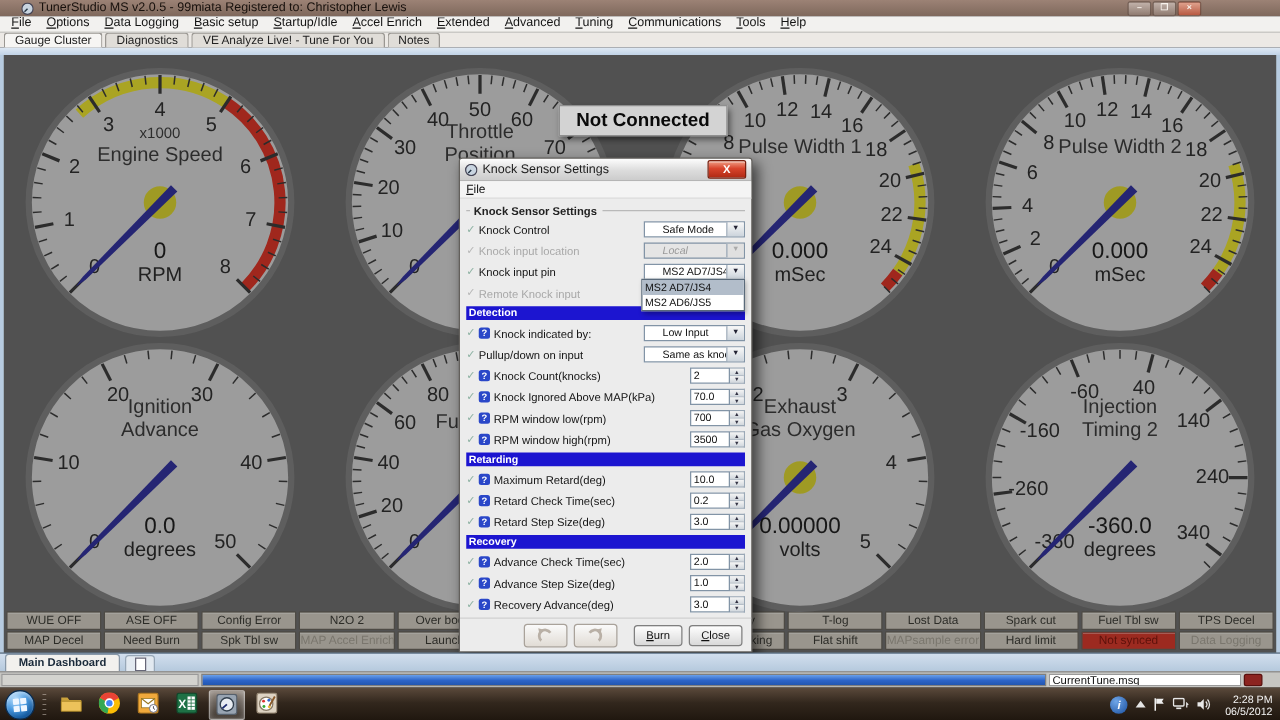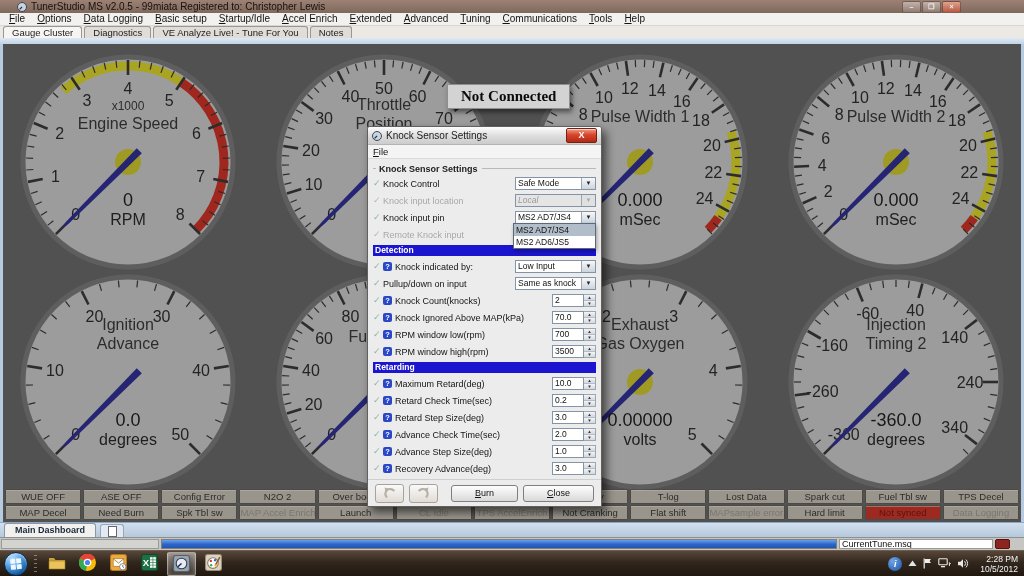--- a/index.html
+++ b/index.html
@@ -30,21 +30,21 @@
   #indicators{position:absolute;left:0;right:0;bottom:0;display:grid;grid-template-columns:repeat(13,1fr);
               gap:1px 2px;padding:2px 2px;z-index:1;}
   .ind{height:13px;line-height:13px;text-align:center;font-size:9.5px;color:#3a3a34;background:#cfcabf;
        border:1px solid #67635b;border-radius:1px;box-shadow:inset 0 1px 0 rgba(255,255,255,.45);
        white-space:nowrap;overflow:hidden;}
   .ind.dim{color:#a5a094;}
   .ind.alert{background:#d4382a;color:#7c150c;}
   #dim{position:absolute;inset:0;background:rgba(8,8,8,.27);z-index:5;}
   #not-connected{position:absolute;left:444px;top:40px;z-index:10;background:#d3d3d3;border:1px solid #8f8f8f;
                  padding:3px 13px;font-size:15px;font-weight:bold;color:#0a0a0a;
-                 box-shadow:2px 3px 5px rgba(0,0,0,.5);font-family:Liberation Serif, serif;}
+                 box-shadow:2px 3px 5px rgba(0,0,0,.5);}
   
   #dialog{position:absolute;left:364px;top:82px;width:233px;z-index:30;background:#ececec;
           border:1px solid #63605c;border-radius:3px 3px 0 0;box-shadow:4px 5px 10px rgba(0,0,0,.6);}
   .dlg-title{height:17px;background:linear-gradient(#fdfdfd,#dcdcdc 55%,#cccccc);display:flex;align-items:center;
              padding:0 4px;border-bottom:1px solid #b5b5b5;border-radius:2px 2px 0 0;font-size:10px;color:#1c1c1c;}
   .dlg-title .dlg-ic{width:10px;height:10px;margin-right:4px;flex:none;}
   .dlg-close{margin-left:auto;width:29px;height:13px;background:linear-gradient(#f09f86,#d8442c 45%,#b02a14);
              border:1px solid #78200f;border-radius:2px;color:#fff;font-size:9px;font-weight:bold;text-align:center;
              line-height:12px;box-shadow:inset 0 1px 0 rgba(255,255,255,.55);}
   .dlg-menu{height:13px;background:#f4f4f4;border-bottom:1px solid #dadada;font-size:9.5px;color:#111;
@@ -57,21 +57,21 @@
   .dlg-group::after{content:"";flex:1;height:1px;background:#b9b9b9;margin-left:4px;}
   .dlg-row{height:17px;display:flex;align-items:center;}
   .chk{width:10px;font-size:9px;line-height:9px;color:#8fb3a4;flex:none;}
   .chk.off{color:#b8b8b8;}
   .hlp{width:9px;height:9px;background:#2a47c8;color:#fff;border-radius:2px;font-size:7.5px;font-weight:bold;
        text-align:center;line-height:9px;margin-right:3px;flex:none;}
   .dlg-label{font-size:9px;color:#141414;white-space:nowrap;overflow:hidden;}
   .dlg-label.off{color:#a8a8a8;}
   .dlg-ctl{margin-left:auto;flex:none;}
   .combo{width:81px;height:13px;display:flex;border:1px solid #8294a6;background:#fff;box-sizing:border-box;}
-  .combo-val{flex:1;font-size:8.5px;padding:0 2px;line-height:11px;color:#111;white-space:nowrap;overflow:hidden;}
+  .combo-val{flex:1;font-size:8.5px;padding:0 14px;line-height:11px;color:#111;white-space:nowrap;overflow:hidden;}
   .combo-btn{width:13px;background:linear-gradient(#f8f8f8,#ccd4dc);border-left:1px solid #9aa8b6;
              text-align:center;font-size:6px;line-height:11px;color:#223;}
   .combo.disabled{background:#e5e5e5;}
   .combo.disabled .combo-val{color:#9a9a9a;font-style:italic;}
   .combo.disabled .combo-btn{color:#aaa;background:#e0e0e0;}
   .spinner{width:44px;height:13px;display:flex;box-sizing:border-box;}
   .spin-val{flex:1;border:1px solid #8294a6;background:#fff;font-size:8.5px;padding:0 2px;line-height:11px;color:#111;}
   .spin-btns{width:12px;display:flex;flex-direction:column;border:1px solid #9aa8b6;border-left:none;box-sizing:border-box;}
   .spin-up,.spin-dn{flex:1;background:linear-gradient(#f4f4f4,#d2d8de);font-size:4.5px;line-height:5px;
                     text-align:center;color:#334;}
@@ -80,21 +80,21 @@
                line-height:11px;margin:2px 0;}
   #dlg-popup{position:absolute;top:64px;right:5px;width:81px;background:#fff;border:1px solid #5a6a7a;z-index:3;
              box-shadow:1px 2px 4px rgba(0,0,0,.35);}
   .popup-item{height:12px;line-height:12px;font-size:8.5px;padding:0 2px;color:#111;white-space:nowrap;overflow:hidden;}
   .popup-item.selected{background:#b2bdca;}
   .dlg-buttons{border-top:1px solid #cfcfcf;height:26px;display:flex;align-items:center;justify-content:flex-end;
                gap:5px;padding:0 7px;}
   .icon-btn{width:33px;height:17px;border:1px solid #a9a29a;border-radius:3px;
             background:linear-gradient(#fafafa,#e1dcd5);display:flex;align-items:center;justify-content:center;}
   .push-btn{height:17px;border:1px solid #7f7f7f;border-radius:3px;background:linear-gradient(#fefefe,#d9d9d9);
-            font-size:9px;color:#111;line-height:15px;padding:0 23px;display:inline-block;box-sizing:border-box;}
+            font-size:9px;color:#111;line-height:15px;padding:0 9px;display:inline-block;box-sizing:border-box;}
   .push-btn::first-letter{text-decoration:underline;}
   
   #dashtabs{position:absolute;top:522px;left:0;width:1024px;height:15px;box-sizing:border-box;
             background:linear-gradient(#d2dfee,#b5c9dd);border-top:1px solid #8ea7c0;display:flex;
             align-items:flex-end;padding-left:4px;}
   .dash-tab{height:13px;background:#f2f1ee;border:1px solid #8898a8;border-bottom:none;border-radius:3px 3px 0 0;
             font-size:9px;font-weight:bold;color:#1a2a3a;padding:0 10px;line-height:12px;}
   .dash-newtab{width:22px;height:12px;background:#e2e9f0;border:1px solid #98a8b8;border-bottom:none;
                border-radius:3px 3px 0 0;margin-left:4px;display:flex;align-items:center;justify-content:center;}
   .page-ic{width:7px;height:9px;background:#fff;border:1px solid #667;}
@@ -855,20 +855,21 @@
           <div class="dlg-ctl">
             <div class="spinner">
               <span class="spin-val">3.0</span>
               <div class="spin-btns">
                 <div class="spin-up">▲</div>
                 <div class="spin-dn">▼</div>
               </div>
             </div>
           </div>
         </div>
+        <div class="dlg-section">Recovery</div>
         <div class="dlg-row">
           <span class="chk">✓</span>
           <span class="hlp">?</span>
           <span class="dlg-label">Advance Check Time(sec)</span>
           <div class="dlg-ctl">
             <div class="spinner">
               <span class="spin-val">2.0</span>
               <div class="spin-btns">
                 <div class="spin-up">▲</div>
                 <div class="spin-dn">▼</div>
@@ -1032,16 +1033,16 @@
         </div>
         <div style="display: flex; align-items: center;">
           <svg width="13" height="11" viewBox="0 0 13 11">
             <polygon points="1,3.8 3.4,3.8 6,1.2 6,9.8 3.4,7.2 1,7.2" fill="#e8e8e8"></polygon>
             <path d="M7.6 3.2 A3.4 3.4 0 0 1 7.6 7.8 M9 1.6 A5.6 5.6 0 0 1 9 9.4" stroke="#e8e8e8" fill="none" stroke-width="1"></path>
           </svg>
         </div>
       </div>
     <div id="clock">
       <div>2:28 PM</div>
-      <div>10/5/2012</div>
+      <div>06/5/2012</div>
     </div>
   </div>
 </div>
 
 </body></html>

